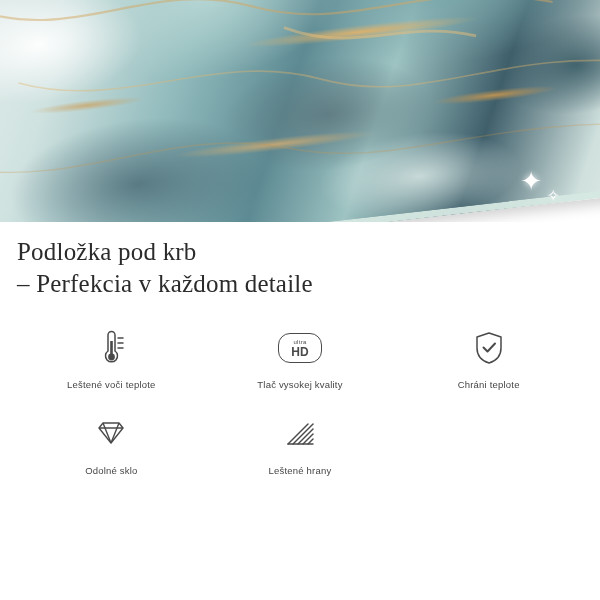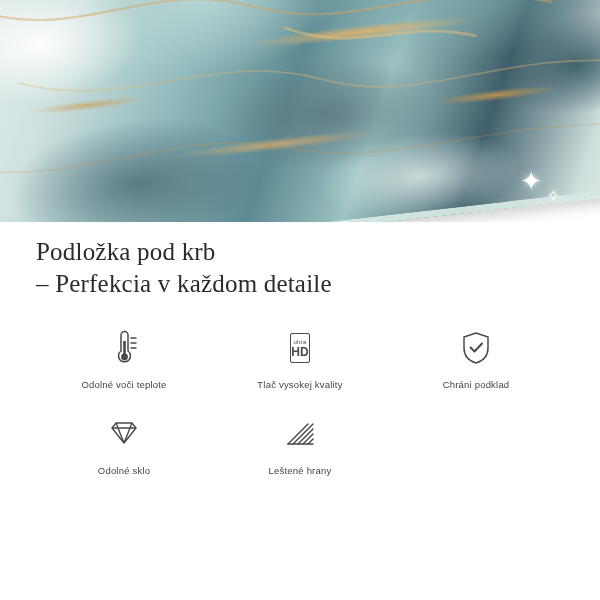--- a/index.html
+++ b/index.html
@@ -69,21 +69,21 @@
     color:#ffffff;
     font-size:22px;
     line-height:1;
     text-shadow:0 0 6px rgba(255,255,255,0.9);
     user-select:none;
   }
   .sparkle.s1 { right:58px; top:168px; font-size:26px; }
   .sparkle.s2 { right:40px; top:188px; font-size:16px; }
 
   
-  .content { padding:0 36px; }
+  .content { padding:0 17px; }
   .title {
     font-family:"Liberation Serif", serif;
     font-size:25px;
     line-height:1.28;
     color:#2b2b2b;
     margin:14px 0 0 0;
     font-weight:400;
     letter-spacing:0.2px;
   }
   .title .l2 { display:block; }
@@ -116,23 +116,23 @@
     color:#4a4a4a;
   }
   .feature .cap {
     margin-top:9px;
     font-size:9.5px;
     color:#454545;
     text-align:center;
     letter-spacing:0.2px;
   }
   .ultrahd {
-    width:20px; height:30px;
+    width:44px; height:30px;
     border:1.6px solid #4a4a4a;
-    border-radius:2px;
+    border-radius:12px;
     display:flex; flex-direction:column;
     align-items:center; justify-content:center;
     line-height:1;
   }
   .ultrahd .u { font-size:6px; letter-spacing:0.3px; color:#4a4a4a; }
   .ultrahd .hd { font-size:12px; font-weight:bold; color:#4a4a4a; margin-top:1px; }
 </style>
 </head>
 <body>
 
@@ -165,41 +165,41 @@
 
       <div class="feature">
         <div class="ico">
           <svg width="34" height="38" viewBox="0 0 34 38" fill="none" stroke="#4a4a4a" stroke-width="1.5" stroke-linecap="round">
             <path d="M14 6a3.5 3.5 0 0 1 7 0v16a6 6 0 1 1-7 0z"></path>
             <circle cx="17.5" cy="28" r="3.4" fill="#4a4a4a" stroke="none"></circle>
             <rect x="16.2" y="12" width="2.6" height="14" fill="#4a4a4a" stroke="none"></rect>
             <path d="M24 9h5M24 14h5M24 19h5"></path>
           </svg>
         </div>
-        <div class="cap">Odolné voči teplote</div>
+        <div class="cap">Leštené voči teplote</div>
       </div>
 
       <div class="feature">
         <div class="ico">
           <div class="ultrahd">
             <span class="u">ultra</span>
             <span class="hd">HD</span>
           </div>
         </div>
         <div class="cap">Tlač vysokej kvality</div>
       </div>
 
       <div class="feature">
         <div class="ico">
           <svg width="34" height="38" viewBox="0 0 34 38" fill="none" stroke="#4a4a4a" stroke-width="1.5" stroke-linejoin="round">
             <path d="M17 4l12 4v11c0 8-5.5 13-12 15C10.5 32 5 27 5 19V8z"></path>
             <path d="M11.5 18.5l4 4 7.5-8" stroke-width="2" stroke-linecap="round"></path>
           </svg>
         </div>
-        <div class="cap">Chráni podklad</div>
+        <div class="cap">Chráni teplote</div>
       </div>
 
       <div class="feature">
         <div class="ico">
           <svg width="38" height="34" viewBox="0 0 38 34" fill="none" stroke="#4a4a4a" stroke-width="1.4" stroke-linejoin="round">
             <path d="M7 11h24l-12 15z"></path>
             <path d="M7 11l4-5h16l4 5"></path>
             <path d="M11 6l2 5M27 6l-2 5M13 11l6 15M25 11l-6 15"></path>
           </svg>
         </div>

